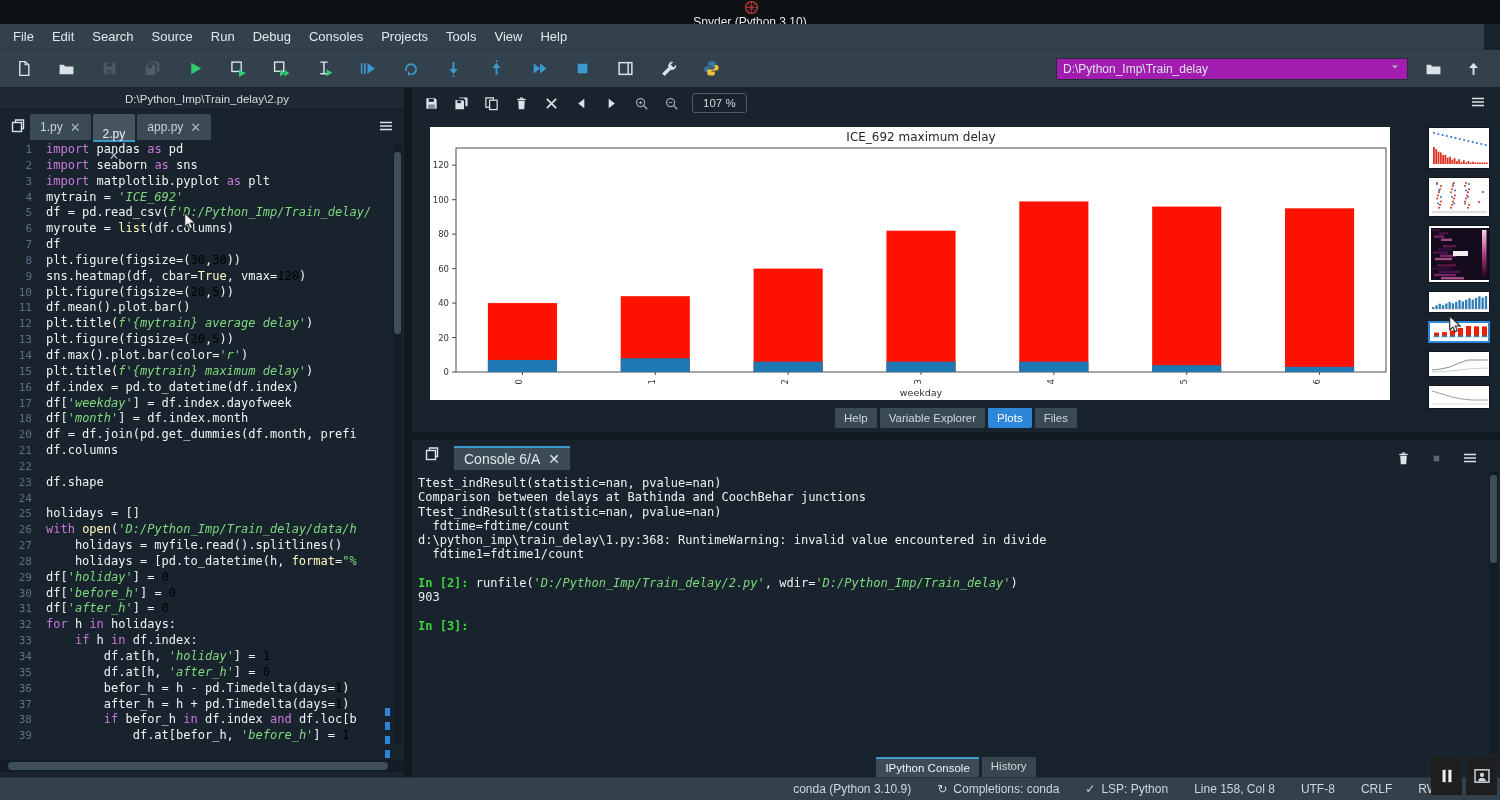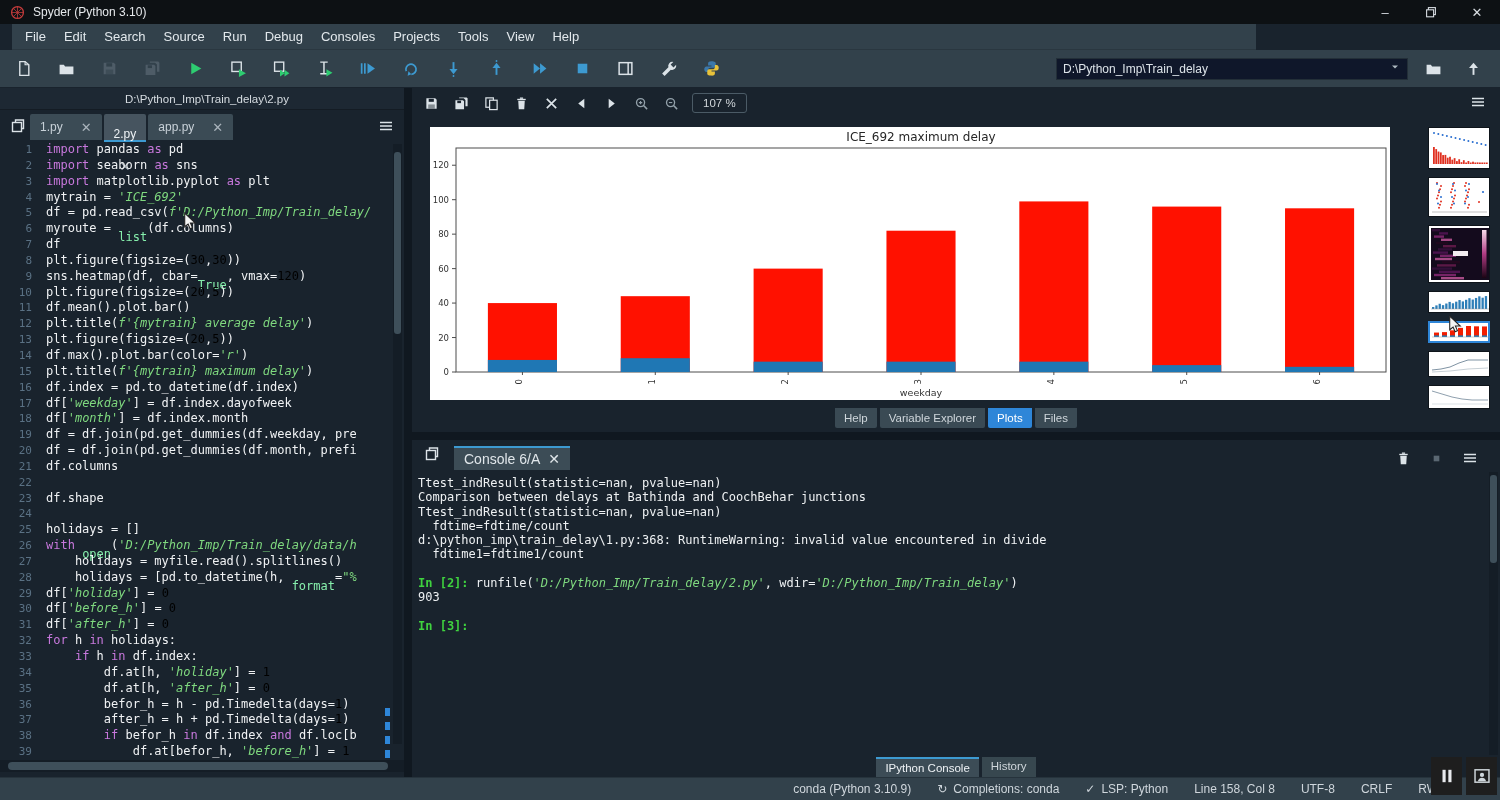--- a/index.html
+++ b/index.html
@@ -2,62 +2,62 @@
 <html><head>
 <meta charset="utf-8">
 <style>
   * { margin:0; padding:0; box-sizing:border-box; }
   html,body { width:1500px; height:800px; overflow:hidden; background:#0d1117;
               font-family:"Liberation Sans", sans-serif; }
   #app { position:relative; width:1500px; height:800px; background:#19232D; }
 
   
   #titlebar { position:absolute; left:0; top:0; width:1500px; height:24px; background:#0d1114;
-              display:flex; align-items:center; color:#e6e9ec; font-size:12px; }
+              display:flex; align-items:center; color:#e6e9ec; font-size:12px;flex-direction:column; }
   #app-icon { margin:0 8px 0 10px; display:flex; }
   #win-controls { margin-left:auto; display:flex; height:24px; }
   .winbtn { width:46px; height:24px; display:flex; align-items:center; justify-content:center;
             color:#d8dde2; font-size:13px; }
 
   
-  #menubar { position:absolute; left:0; top:24px; width:1244px; height:26px; background:#32414B;
-             display:flex; align-items:center; padding-left:4px; border-bottom:1px solid #2a3740;margin-left:12px; }
+  #menubar { position:absolute; left:0; top:24px; width:1484px; height:26px; background:#32414B;
+             display:flex; align-items:center; padding-left:4px; border-bottom:1px solid #2a3740; }
   .menu-item { color:#e2e8ec; font-size:13px; padding:0 9px; line-height:26px; }
 
   
   #toolbar { position:absolute; left:0; top:50px; width:1500px; height:38px; background:#32414B;
              display:flex; align-items:center; border-bottom:1px solid #19232D; }
   #toolbar-left { display:flex; align-items:center; gap:13px; padding-left:8px; }
   .tb { width:30px; height:30px; background:transparent; border:none; display:flex;
         align-items:center; justify-content:center; }
   .tb svg { width:17px; height:17px; }
   #toolbar-right { margin-left:auto; display:flex; align-items:center; gap:10px; padding-right:12px; }
-  #workdir { width:352px; height:22px; background:#0f172a; border:1px solid #232f38; display:flex;
+  #workdir { width:352px; height:22px; background:#a21caf; border:1px solid #232f38; display:flex;
              align-items:center; color:#dce3e8; font-size:12px; padding:0 6px; }
   #workdir .combo-arrow { margin-left:auto; }
 
   
   #main { position:absolute; left:0; top:88px; width:1500px; height:689px; }
 
   
   #editor-panel { position:absolute; left:0; top:0; width:404px; height:689px; background:#19232D; }
   #breadcrumb { height:22px; line-height:22px; padding-left:10px; color:#d6dce1; font-size:11.5px;
                 background:#1d2833; border-bottom:1px solid #141c24;text-align:center; }
   #editor-tabbar { height:32px; display:flex; align-items:flex-end; padding:0 6px; background:#19232D; }
   .paneicon { display:flex; align-items:center; justify-content:center; width:24px; height:26px; margin-bottom:3px; }
-  .etab { display:flex; align-items:center; gap:18px; height:26px; padding:13px 10px; margin-right:2px;
+  .etab { display:flex; align-items:center; gap:7px; height:26px; padding:13px 10px; margin-right:2px;
           background:#3b4b55; color:#c8d1d8; font-size:12px; border-radius:2px 2px 0 0; }
   .etab.active { background:#46545f; color:#eef2f5; border-bottom:2px solid #3d9ad1;flex-direction:column; }
   .etab .close { color:#aab4bc; font-size:13px; }
   #editor-options { margin-left:auto; }
   #code-area { position:absolute; left:0; top:54px; width:404px; height:618px; overflow:hidden;
                font-family:"DejaVu Sans Mono", monospace; font-size:12px; }
   .cl { display:flex; height:15.85px; line-height:15.85px; white-space:pre; }
   .ln { width:46px; min-width:46px; text-align:right; padding-right:14px; color:#5a7184; font-size:11px; }
-  .tk-d { color:#f0f2f4; } .tk-k { color:#c878dd; } .tk-s { color:#7fd97f; font-style:italic; } .tk-b { color:#86efac;margin-top:9px; }
+  .tk-d { color:#f0f2f4; } .tk-k { color:#c878dd; } .tk-s { color:#7fd97f; font-style:italic; } .tk-b { color:#fef9c3; }
   #editor-vscroll { position:absolute; right:2px; top:56px; width:9px; height:600px; background:#141d26; }
   #editor-vscroll .handle { position:absolute; left:1px; top:8px; width:7px; height:182px; background:#3e4f5a; border-radius:3px; }
   .scrollflag { position:absolute; right:14px; width:5px; height:8px; background:#2e86d8; }
   #editor-hscroll { position:absolute; left:0; top:672px; width:404px; height:12px; background:#141d26; }
   #editor-hscroll .handle { position:absolute; left:8px; top:2px; width:380px; height:8px; background:#3e4f5a; border-radius:4px; }
 
   #vsplit { position:absolute; left:404px; top:0; width:8px; height:689px; background:#101820; }
 
   
   #right-side { position:absolute; left:412px; top:0; width:1088px; height:689px; }
@@ -324,21 +324,20 @@
             <div class="cl"><span class="ln">9</span><span class="tk-d">sns.heatmap(df, cbar=</span><span class="tk-b">True</span><span class="tk-d">, vmax=</span><span class="tk-n2">120</span><span class="tk-d">)</span></div>
             <div class="cl"><span class="ln">10</span><span class="tk-d">plt.figure(figsize=(</span><span class="tk-n2">20</span><span class="tk-d">,</span><span class="tk-n2">5</span><span class="tk-d">))</span></div>
             <div class="cl"><span class="ln">11</span><span class="tk-d">df.mean().plot.bar()</span></div>
             <div class="cl"><span class="ln">12</span><span class="tk-d">plt.title(</span><span class="tk-s">f'{mytrain} average delay'</span><span class="tk-d">)</span></div>
             <div class="cl"><span class="ln">13</span><span class="tk-d">plt.figure(figsize=(</span><span class="tk-n2">20</span><span class="tk-d">,</span><span class="tk-n2">5</span><span class="tk-d">))</span></div>
             <div class="cl"><span class="ln">14</span><span class="tk-d">df.max().plot.bar(color=</span><span class="tk-s">'r'</span><span class="tk-d">)</span></div>
             <div class="cl"><span class="ln">15</span><span class="tk-d">plt.title(</span><span class="tk-s">f'{mytrain} maximum delay'</span><span class="tk-d">)</span></div>
             <div class="cl"><span class="ln">16</span><span class="tk-d">df.index = pd.to_datetime(df.index)</span></div>
             <div class="cl"><span class="ln">17</span><span class="tk-d">df[</span><span class="tk-s">'weekday'</span><span class="tk-d">] = df.index.dayofweek</span></div>
             <div class="cl"><span class="ln">18</span><span class="tk-d">df[</span><span class="tk-s">'month'</span><span class="tk-d">] = df.index.month</span></div>
-            <div class="cl"><span class="ln">19</span><span class="tk-d">df = df.join(pd.get_dummies(df.weekday, pre</span></div>
             <div class="cl"><span class="ln">20</span><span class="tk-d">df = df.join(pd.get_dummies(df.month, prefi</span></div>
             <div class="cl"><span class="ln">21</span><span class="tk-d">df.columns</span></div>
             <div class="cl"><span class="ln">22</span></div>
             <div class="cl"><span class="ln">23</span><span class="tk-d">df.shape</span></div>
             <div class="cl"><span class="ln">24</span></div>
             <div class="cl"><span class="ln">25</span><span class="tk-d">holidays = []</span></div>
             <div class="cl"><span class="ln">26</span><span class="tk-k">with</span><span class="tk-d"> </span><span class="tk-b">open</span><span class="tk-d">(</span><span class="tk-s">'D:/Python_Imp/Train_delay/data/h</span></div>
             <div class="cl"><span class="ln">27</span><span class="tk-d">    holidays = myfile.read().splitlines()</span></div>
             <div class="cl"><span class="ln">28</span><span class="tk-d">    holidays = [pd.to_datetime(h, </span><span class="tk-b">format</span><span class="tk-d">=</span><span class="tk-s">"%</span></div>
             <div class="cl"><span class="ln">29</span><span class="tk-d">df[</span><span class="tk-s">'holiday'</span><span class="tk-d">] = </span><span class="tk-n2">0</span></div>

